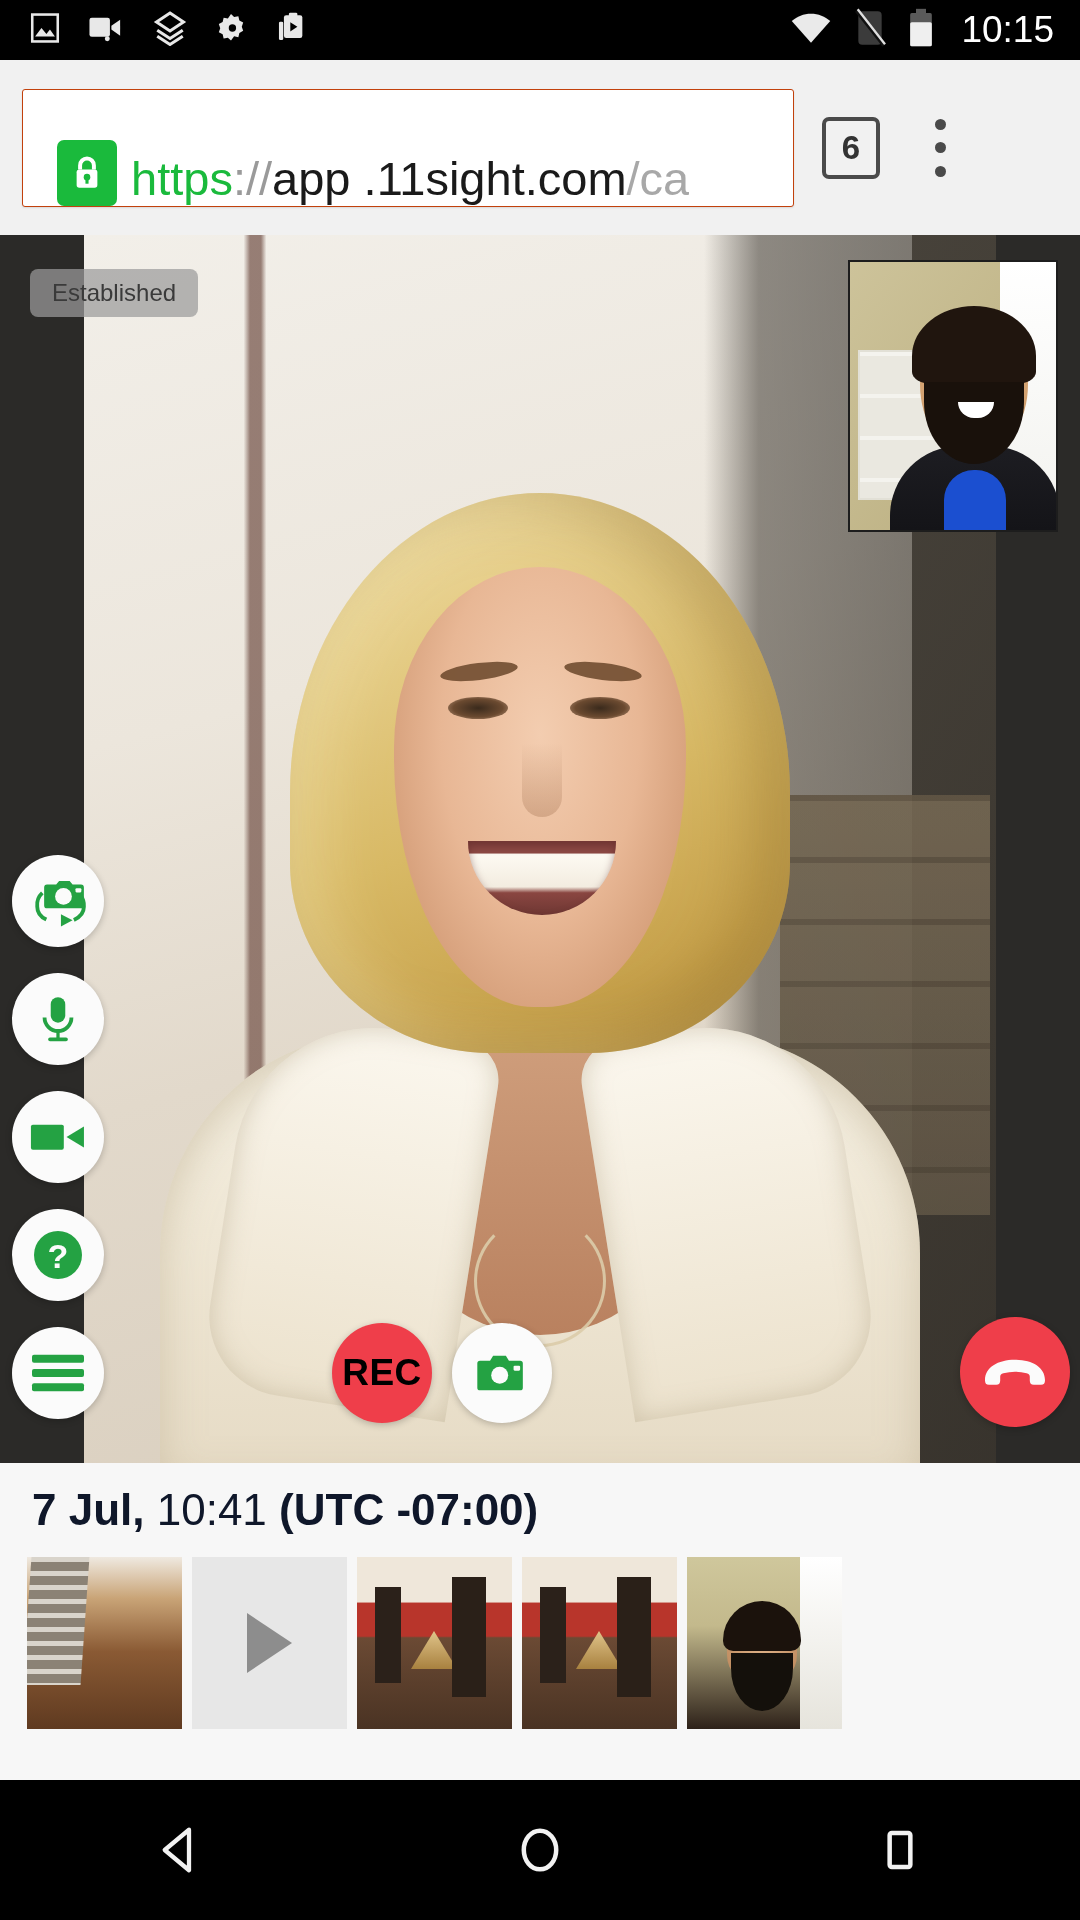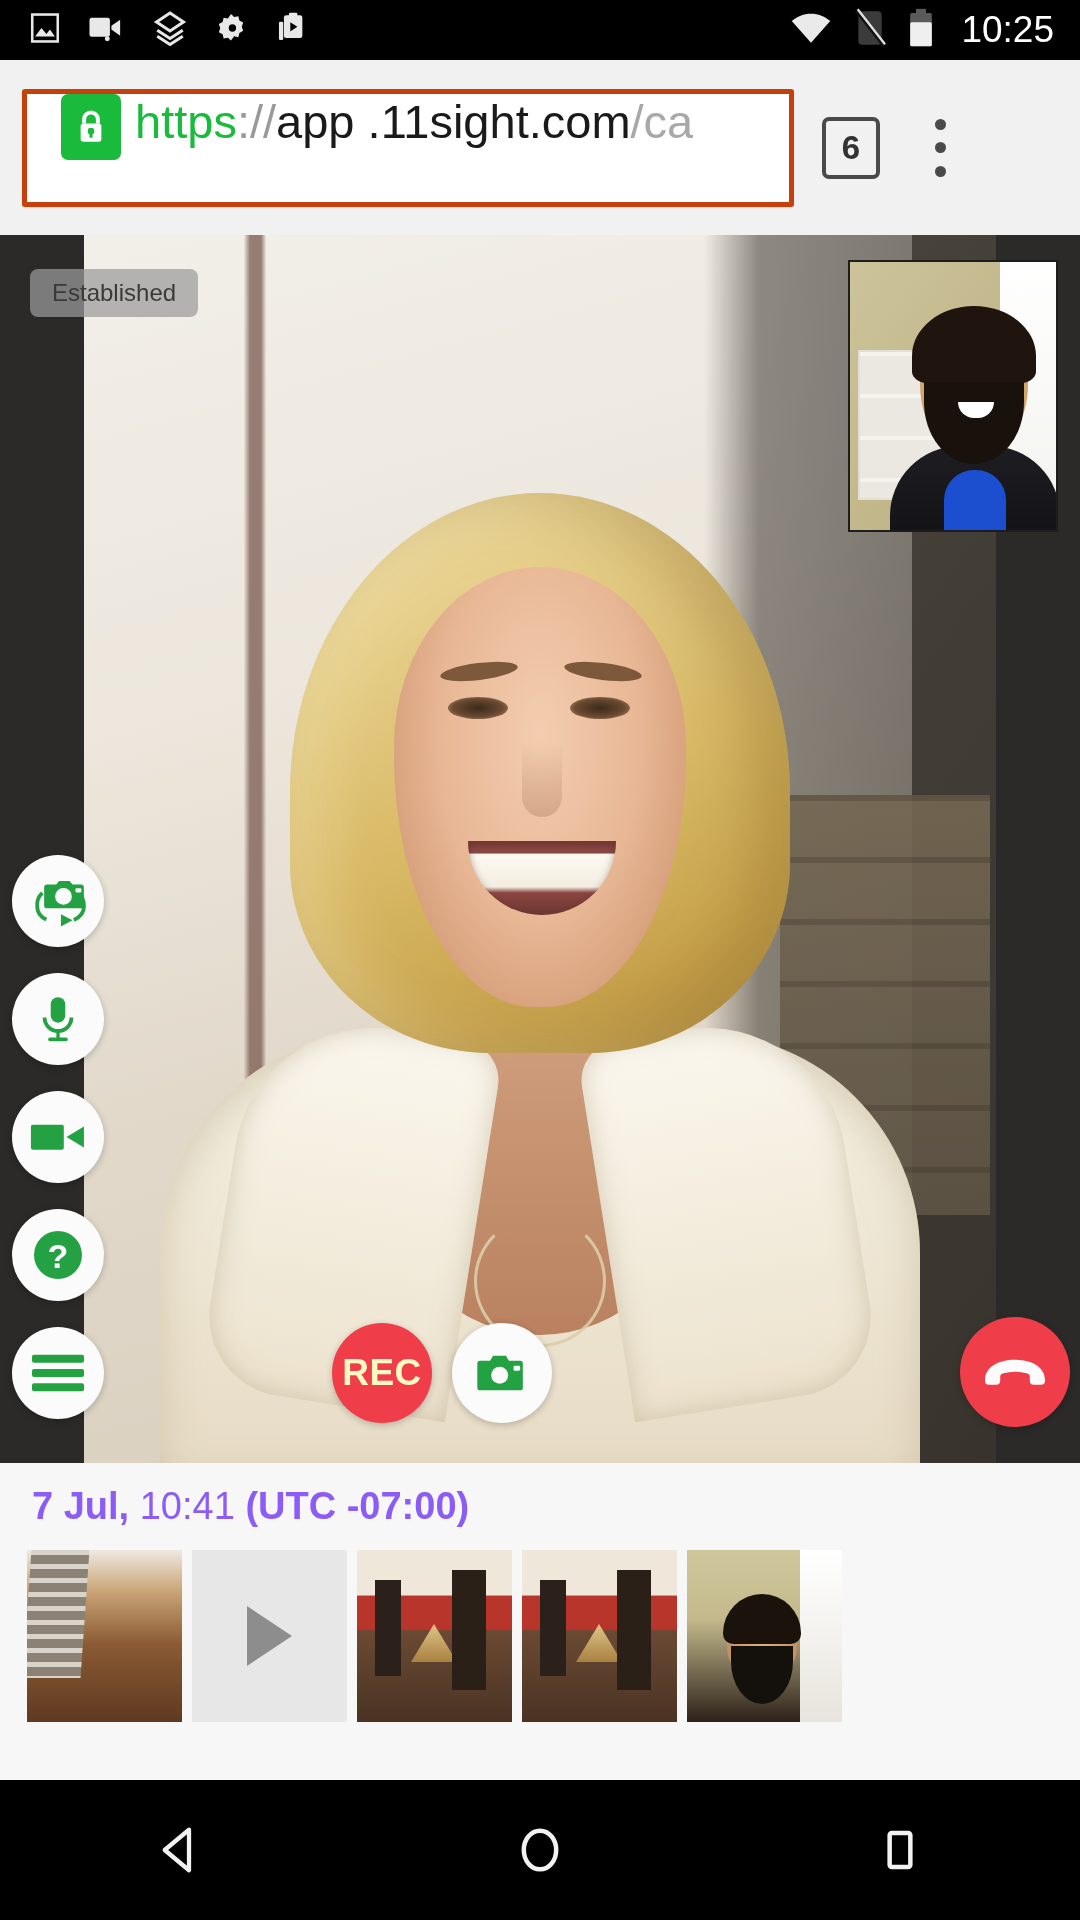--- a/index.html
+++ b/index.html
@@ -31,23 +31,23 @@
   .chrome {
     position: absolute; top: 60px; left: 0;
     width: 1080px; height: 175px;
     background: #f1f1f1;
     display: flex; align-items: center;
   }
   .urlbar {
     margin-left: 22px;
     width: 772px; height: 118px;
     background: #fff;
-    border: 5px solid #c2410c;
+    border: 1px solid #c2410c;
     border-radius: 3px;
-    display: flex; align-items: flex-start;
+    display: flex; align-items: flex-end;
     box-shadow: 0 1px 2px rgba(0,0,0,.10);
     overflow: hidden;
   }
   .lock {
     margin-left: 34px;
     width: 60px; height: 66px;
     background: #1aba3c;
     border-radius: 7px;
     display: flex; align-items: center; justify-content: center;
     flex: 0 0 auto;
@@ -249,21 +249,21 @@
   #btn-mic           { top: 738px; }
   #btn-video         { top: 856px; }
   #btn-help          { top: 974px; }
   #btn-menu          { top: 1092px; }
 
   .btn-rec {
     position: absolute; left: 332px; top: 1088px;
     width: 100px; height: 100px; border-radius: 50%;
     background: #ef3e4a;
     display:flex; align-items:center; justify-content:center;
-    color:#fef9c3; font-size: 37px; font-weight: bold; letter-spacing: .5px;
+    color:#000000; font-size: 37px; font-weight: bold; letter-spacing: .5px;
     box-shadow: 0 2px 7px rgba(0,0,0,.22); cursor:pointer;
   }
   .btn-snap {
     position: absolute; left: 452px; top: 1088px;
     width: 100px; height: 100px; border-radius: 50%;
     background: #fbfbfb;
     display:flex; align-items:center; justify-content:center;
     box-shadow: 0 2px 7px rgba(0,0,0,.22); cursor:pointer;
   }
   .btn-hangup {
@@ -275,21 +275,21 @@
   }
 
   
   .gallery {
     position: absolute; top: 1463px; left: 0;
     width: 1080px; height: 317px;
     background: #f7f7f7;
   }
   .gallery-date {
     padding: 22px 0 0 32px;
-    font-size: 38px; color: #8b5cf6;
+    font-size: 44px; color: #0f172a;
     font-family: "Liberation Sans", sans-serif;
   }
   .gallery-date .b { font-weight: bold; }
   .gallery-date .n { font-weight: normal; }
   .thumbs {
     display: flex; gap: 10px;
     padding: 22px 0 0 27px;
   }
   .thumb {
     width: 155px; height: 172px;
@@ -410,21 +410,21 @@
             <line x1="2.6" y1="0.8" x2="19" y2="21.8" stroke="#e0e0e0" stroke-width="1.4"></line>
           </svg>
       </span>
       <span class="sb-icon">
         <svg width="28" height="40" viewBox="0 0 16 24">
             <rect x="5" y="0.5" width="6" height="3" fill="#5a5a5a"></rect>
             <rect x="1.5" y="3" width="13" height="20" rx="1" fill="#5a5a5a"></rect>
             <rect x="1.5" y="8.5" width="13" height="14.5" rx="1" fill="#efefef"></rect>
           </svg>
       </span>
-      <span class="sb-clock">10:25</span>
+      <span class="sb-clock">10:15</span>
     </div>
   </div>
 
   <div class="chrome">
     <div class="urlbar">
       <span class="lock">
         <svg width="32" height="38" viewBox="0 0 18 22">
           <path d="M5 9V6.6A4 4 0 0 1 13 6.6V9" fill="none" stroke="#fff" stroke-width="2.3"></path>
           <rect x="3" y="9" width="12" height="10.5" rx="1.6" fill="#fff"></rect>
           <circle cx="9" cy="13.4" r="1.9" fill="#1aba3c"></circle>

